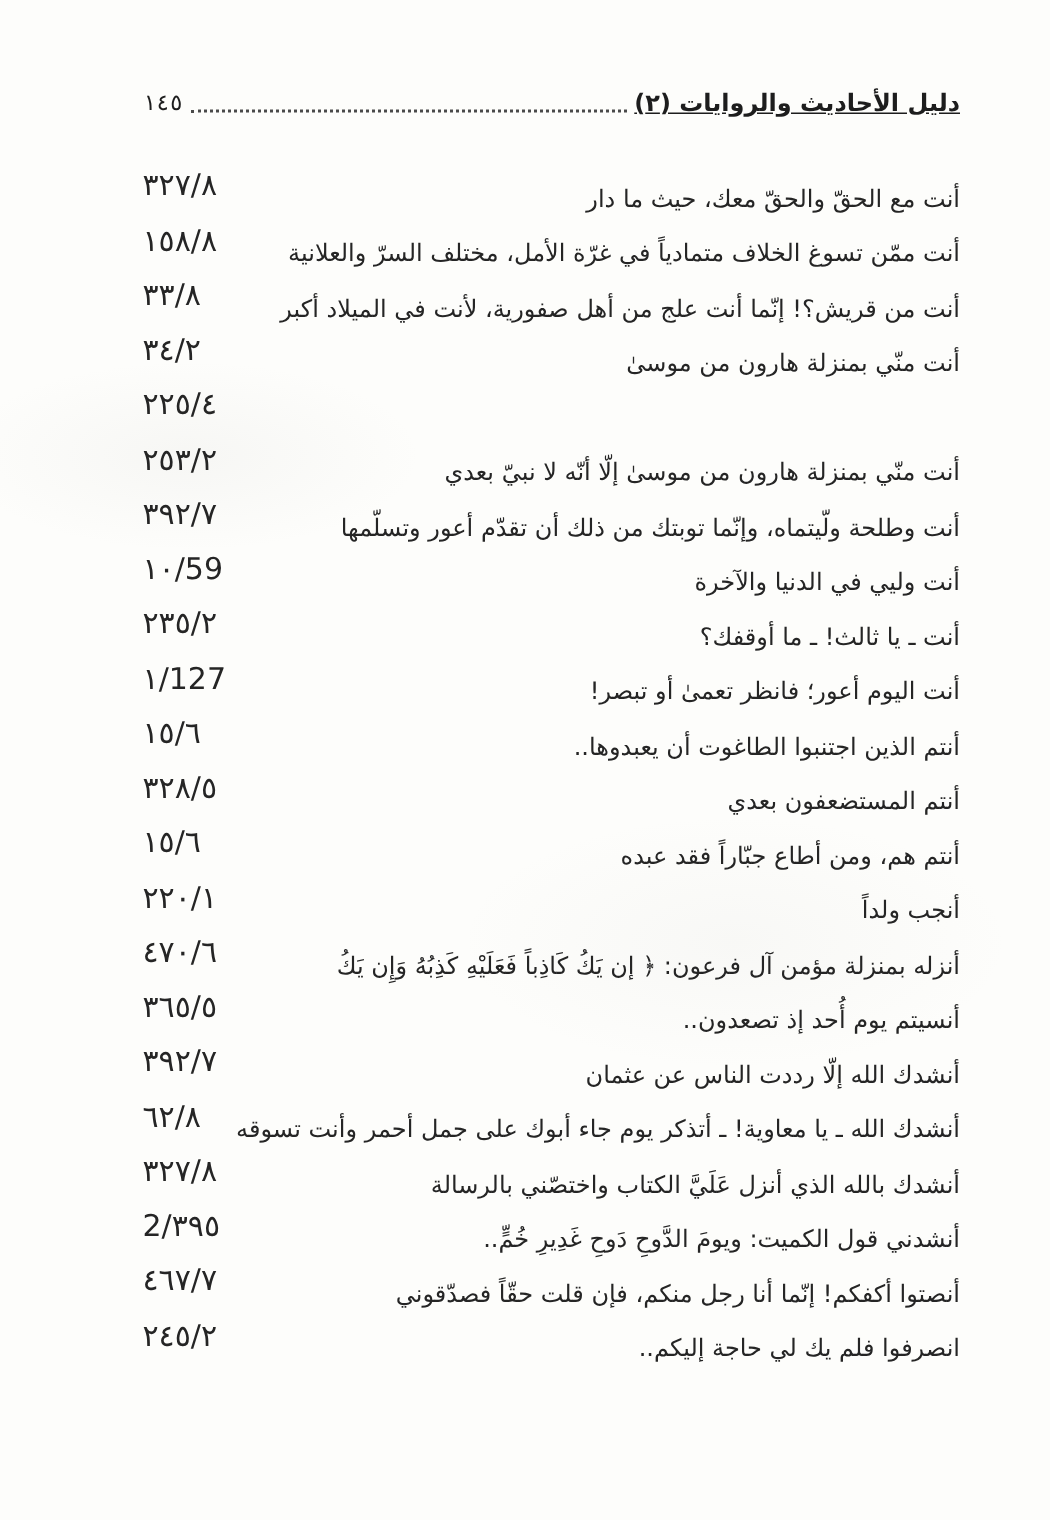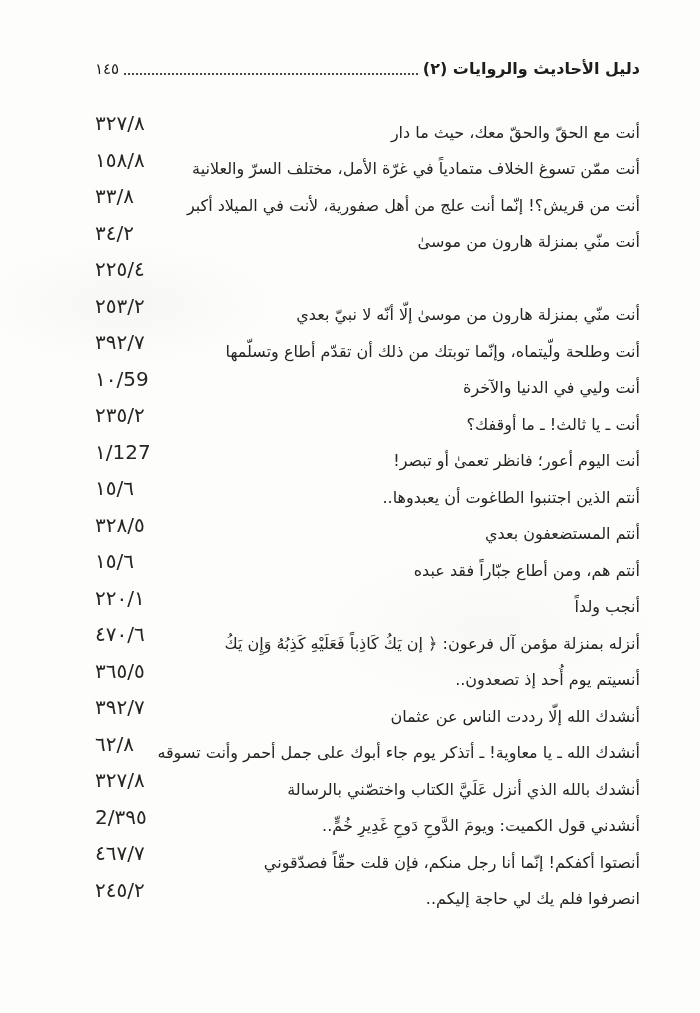--- a/index.html
+++ b/index.html
@@ -29,32 +29,34 @@
     align-items: flex-end;
     gap: 5px;
     height: 26px;
   }
   .runhead .title {
     font-weight: bold;
     font-size: 16px;
     color: #1d1d1d;
     white-space: nowrap;
     letter-spacing: 0;
+    text-decoration: underline;
   }
   .runhead .dots {
     flex: 1;
     height: 6px;
     border-bottom: 2px dotted #4a4a4a;
     margin-bottom: 3px;
   }
   .runhead .pagenum {
     font-size: 15px;
     color: #1d1d1d;
     white-space: nowrap;
     padding-bottom: 0px;
+    font-family: Liberation Mono, monospace;
   }
   
   .list {
     margin-top: 27px;
   }
   .row {
     display: flex;
     justify-content: space-between;
     align-items: center;
     height: 36.5px;
@@ -110,21 +112,21 @@
       <span class="entry-text"></span>
       <span class="entry-ref">٢٢٥/٤</span>
     </div>
 
     <div class="row">
       <span class="entry-text">أنت منّي بمنزلة هارون من موسىٰ إلّا أنّه لا نبيّ بعدي</span>
       <span class="entry-ref">٢٥٣/٢</span>
     </div>
 
     <div class="row">
-      <span class="entry-text">أنت وطلحة ولّيتماه، وإنّما توبتك من ذلك أن تقدّم أطاع وتسلّمها</span>
+      <span class="entry-text">أنت وطلحة ولّيتماه، وإنّما توبتك من ذلك أن تقدّم أعور وتسلّمها</span>
       <span class="entry-ref">٣٩٢/٧</span>
     </div>
 
     <div class="row">
       <span class="entry-text">أنت وليي في الدنيا والآخرة</span>
       <span class="entry-ref">59/١٠</span>
     </div>
 
     <div class="row">
       <span class="entry-text">أنت ـ يا ثالث! ـ ما أوقفك؟</span>

